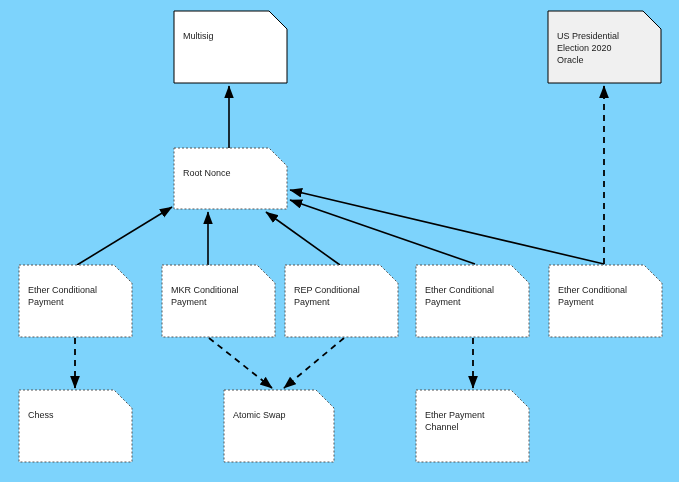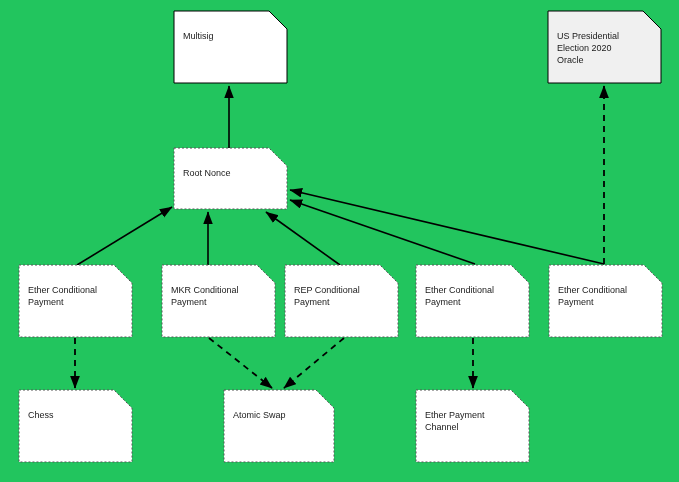--- a/index.html
+++ b/index.html
@@ -7,21 +7,21 @@
     padding: 0;
     background: #ffffff;
   }
   body {
     font-family: "Liberation Sans", sans-serif;
   }
   #canvas {
     position: relative;
     width: 679px;
     height: 482px;
-    background: #22c55e;
+    background: #7dd3fc;
     overflow: hidden;
   }
   #diagram-svg {
     position: absolute;
     left: 0;
     top: 0;
     width: 679px;
     height: 482px;
   }
   .node-shape {

